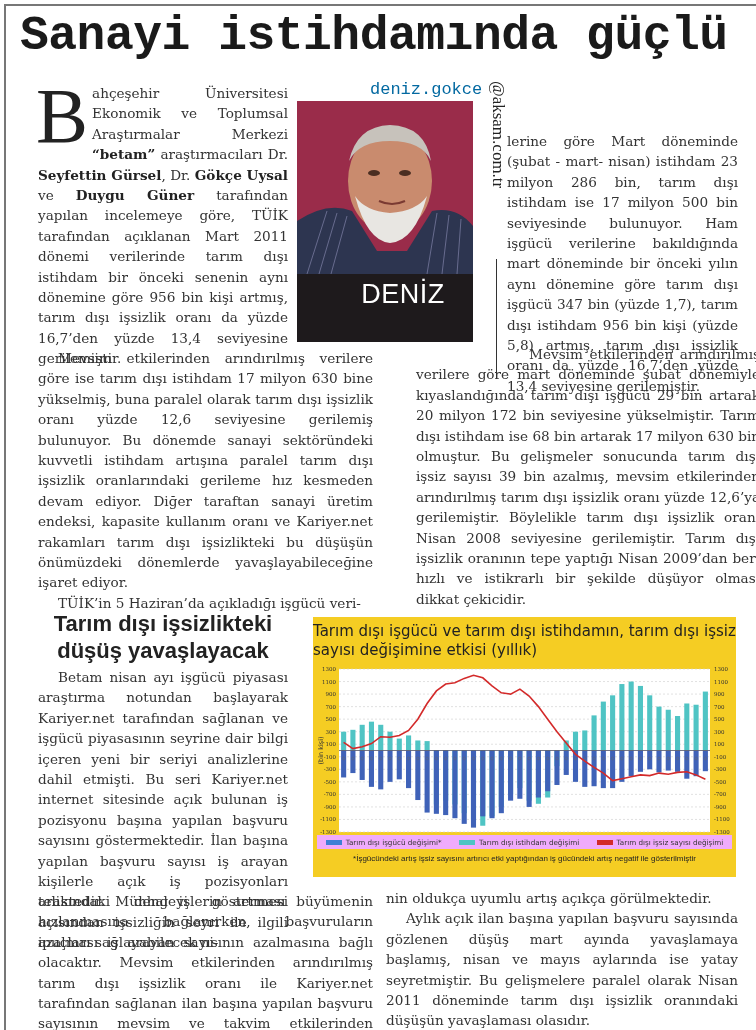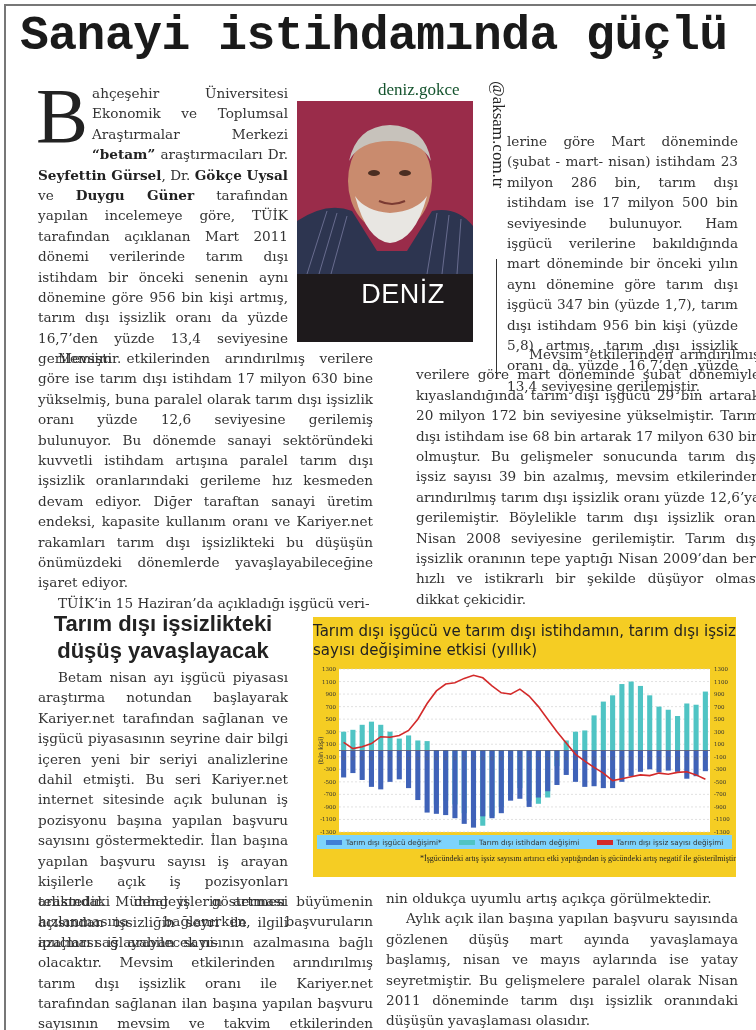--- a/index.html
+++ b/index.html
@@ -7,48 +7,48 @@
   .frame{position:absolute;left:4px;top:4px;width:760px;height:1040px;border-left:2px solid #777;border-top:2px solid #777;}
   .headline{position:absolute;left:20px;top:6px;width:736px;font-family:Liberation Mono, monospace;font-weight:bold;font-size:48px;letter-spacing:-0.5px;color:#1a1a1a;line-height:60px;white-space:nowrap;}
   .col{position:absolute;font-size:13.6px;line-height:20.4px;text-align:justify;color:#333;font-family:"DejaVu Serif",serif;}
   .col p{margin:0;}
   .indent{text-indent:20px;}
   .dropcap{float:left;font-family:"Liberation Serif",serif;font-size:78px;line-height:62px;margin:2px 4px 0 -2px;color:#222;}
   b{color:#222;margin-top:16px;}
   .author{position:absolute;left:297px;top:101px;width:176px;height:241px;background:#9a2c4a;overflow:hidden;}
   .author .photo{position:absolute;left:0;top:0;width:176px;height:173px;}
   .author .namebox{position:absolute;left:0;top:173px;width:176px;height:68px;background:#1e1a1c;color:#fff;font-family:"Liberation Sans",sans-serif;font-size:27px;line-height:29px;text-align:center;padding-top:6px;box-sizing:border-box;letter-spacing:0.5px;padding-left:36px;}
-  .email1{position:absolute;left:370px;top:80px;font-family:Liberation Serif, serif;font-size:17px;color:#14532d;margin-left:8px;}
+  .email1{position:absolute;left:370px;top:80px;font-family:Liberation Mono, monospace;font-size:17px;color:#0369a1;}
   .email2{position:absolute;left:488px;top:81px;width:22px;height:260px;}
   .email2 span{position:absolute;left:0;top:0;transform-origin:0 0;transform:translate(20px,0) rotate(90deg);font-family:"Liberation Serif",serif;font-size:17px;white-space:nowrap;color:#222;}
   .email2 .line{position:absolute;left:8px;top:178px;width:1px;height:120px;background:#333;}
   .subhead{position:absolute;left:38px;top:610px;width:250px;text-align:center;font-family:Liberation Sans, sans-serif;font-weight:bold;font-size:22px;line-height:27px;color:#222;}
   .chartbox{position:absolute;left:313px;top:617px;width:423px;height:260px;background:#f5cd23;}
   .chart-title{position:absolute;left:0;top:5px;width:423px;font-family:"DejaVu Sans",sans-serif;font-size:15px;line-height:19px;color:#222;}
   .chart-svg{position:absolute;left:0;top:0;}
-  .legend{position:absolute;left:4px;top:218px;width:415px;height:14px;background:#7dd3fc;font-family:"DejaVu Sans",sans-serif;font-size:7.2px;color:#333;display:flex;align-items:center;justify-content:space-around;}
+  .legend{position:absolute;left:4px;top:218px;width:415px;height:14px;background:#f0abfc;font-family:"DejaVu Sans",sans-serif;font-size:7.2px;color:#333;display:flex;align-items:center;justify-content:space-around;}
   .legend .sw{display:inline-block;width:16px;height:5px;margin-right:4px;vertical-align:middle;}
-  .footnote{position:absolute;left:0;top:237px;width:423px;text-align:right;font-family:Liberation Serif, serif;font-size:8px;color:#222;}
+  .footnote{position:absolute;left:0;top:237px;width:423px;text-align:center;font-family:Liberation Sans, sans-serif;font-size:8px;color:#222;}
 </style>
 </head>
 <body>
 
 <div class="frame"></div>
 
 <h1 class="headline" style="margin:0;">Sanayi istihdamında güçlü artış</h1>
 
 <div class="col" style="left:38px;top:83px;width:250px;">
   <p>
     <span class="dropcap">B</span><span>ahçeşehir Üniversitesi Ekonomik ve Toplumsal Araştırmalar Merkezi </span><b>“betam”</b><span> araştırmacıları Dr. </span><b>Seyfettin Gürsel</b><span>, Dr. </span><b>Gökçe Uysal</b><span> ve </span><b>Duygu Güner</b><span> tarafından yapılan incelemeye göre, TÜİK tarafından açıklanan Mart 2011 dönemi verilerinde tarım dışı istihdam bir önceki senenin aynı dönemine göre 956 bin kişi artmış, tarım dışı işsizlik oranı da yüzde 16,7’den yüzde 13,4 seviyesine gerilemiştir.</span>
   </p>
 </div>
 
 <div class="col" style="left:38px;top:348px;width:335px;">
   <p class="indent">Mevsim etkilerinden arındırılmış verilere göre ise tarım dışı istihdam 17 milyon 630 bine yükselmiş, buna paralel olarak tarım dışı işsizlik oranı yüzde 12,6 seviyesine gerilemiş bulunuyor. Bu dönemde sanayi sektöründeki kuvvetli istihdam artışına paralel tarım dışı işsizlik oranlarındaki gerileme hız kesmeden devam ediyor. Diğer taraftan sanayi üretim endeksi, kapasite kullanım oranı ve Kariyer.net rakamları tarım dışı işsizlikteki bu düşüşün önümüzdeki dönemlerde yavaşlayabileceğine işaret ediyor.</p>
-  <p class="indent">TÜİK’in 15 Haziran’da açıkladığı işgücü veri-</p>
+  <p class="indent">TÜİK’in 5 Haziran’da açıkladığı işgücü veri-</p>
 </div>
 
 <div>
   <div class="email1">deniz.gokce</div>
   <div class="email2">
     <span>@aksam.com.tr</span>
     <div class="line"></div>
   </div>
 </div>
 <div class="author">

